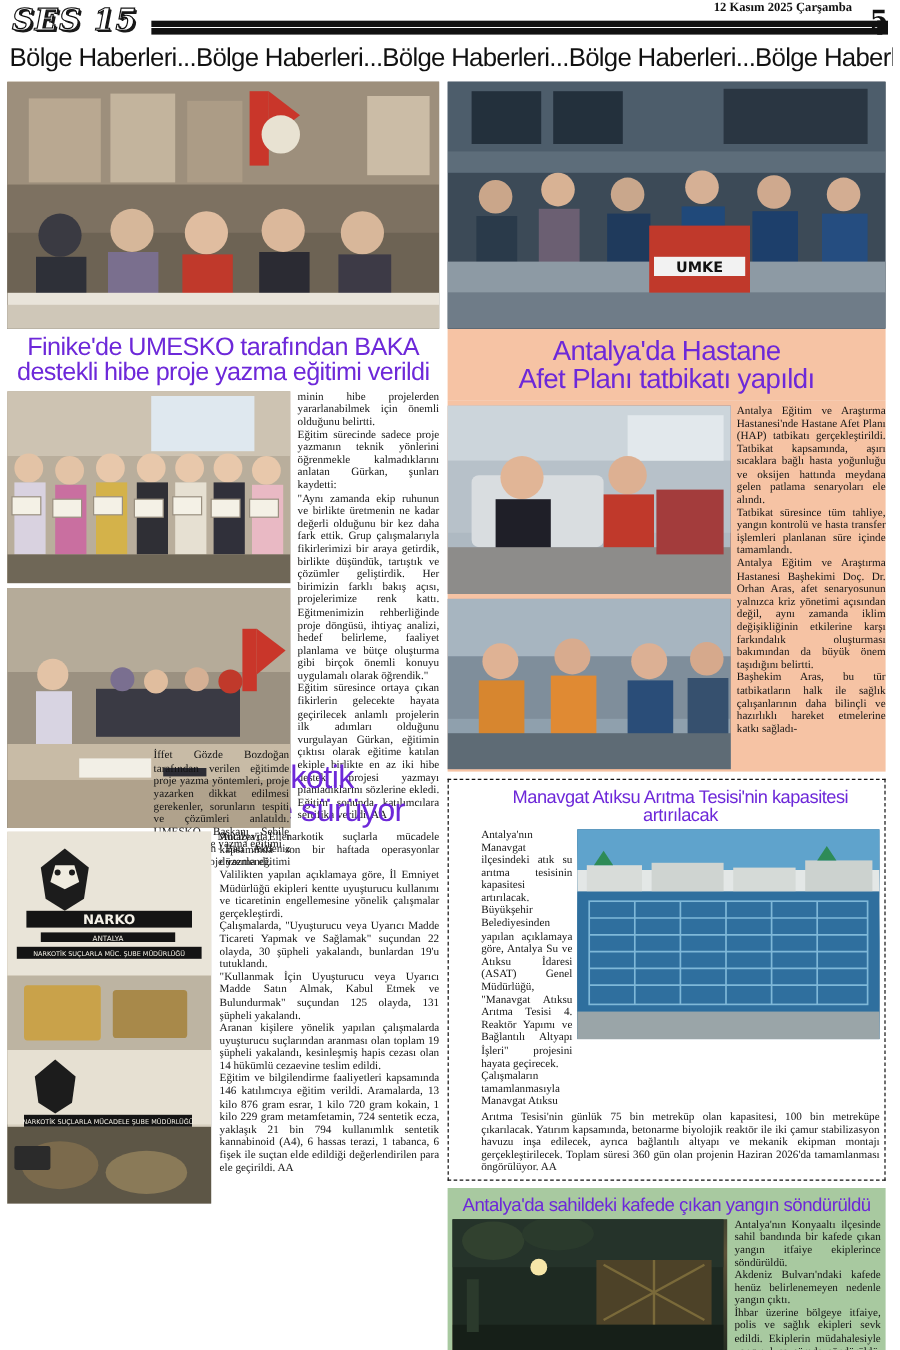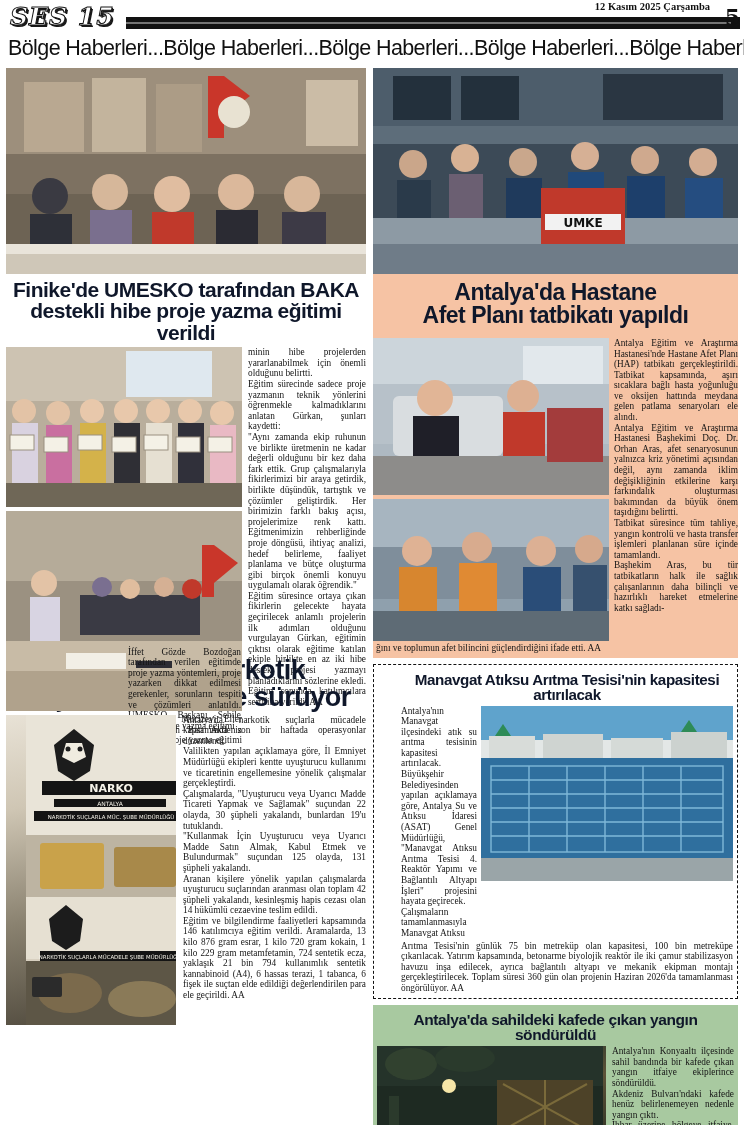--- a/index.html
+++ b/index.html
@@ -51,21 +51,21 @@
   .cols{display:flex;gap:7px;}
   .col-left{width:360px;}
   .col-right{width:365px;}
 
   
   .photo{position:relative;overflow:hidden;background:#8a8276;}
 
   
   .hl{
     font-family:"Liberation Sans",sans-serif;
-    font-weight:bold;text-align:center;color:#0f172a;
+    font-weight:normal;text-align:center;color:#6d28d9;
     line-height:1.02;letter-spacing:-0.5px;
   }
   .hl-1{font-size:21px;padding:5px 0 4px;}
   .hl-2{font-size:23px;padding:7px 2px 6px;background:#f6c3a4;}
   .hl-3{font-size:27px;padding:6px 0 4px;line-height:1.0;}
   .hl-4{font-size:15.2px;padding:4px 4px 3px;text-align:center;letter-spacing:-0.4px;}
   .hl-5{font-size:15.5px;padding:4px 4px 3px;text-align:center;letter-spacing:-0.4px;}
 
   
   .bt{
@@ -108,21 +108,20 @@
     background:linear-gradient(170deg,#bcae9c 0%,#8d8270 50%,#665e50 100%);
   }
   .img-hap1{
     background:linear-gradient(140deg,#c8cfd6 0%,#8f9aa4 40%,#b06a62 75%,#6b4a4a 100%);
   }
   .img-hap2{
     background:linear-gradient(140deg,#9fb0bf 0%,#6f818f 45%,#d08a58 80%,#53606b 100%);
   }
   .img-narko{
     background:linear-gradient(170deg,#e8e2d6 0%,#cfc6b4 28%,#8a8270 62%,#4a4438 100%);
-    padding-left:20px;
   }
   .img-manavgat{
     background:linear-gradient(185deg,#6fa8c9 0%,#4f87ae 18%,#dfe3e2 30%,#2f6f9e 48%,#2a5f88 74%,#9aa5a8 100%);
   }
   .img-fire{
     background:linear-gradient(160deg,#1d2a22 0%,#2c3a2c 30%,#5d5238 55%,#20281f 100%);
   }
 </style>
 </head>
 <body>
@@ -284,21 +283,21 @@
                 <rect x="6" y="262" width="30" height="20" rx="2" fill="#2b2b2b"></rect>
               </svg>
             </div>
           </div>
           <div class="nark-txt">
             <div class="bt">
                 <p>Antalya'da narkotik suçlarla mücadele kapsamında son bir haftada operasyonlar düzenlendi.</p>
                 <p>Valilikten yapılan açıklamaya göre, İl Emniyet Müdürlüğü ekipleri kentte uyuşturucu kullanımı ve ticaretinin engellemesine yönelik çalışmalar gerçekleştirdi.</p>
                 <p>Çalışmalarda, "Uyuşturucu veya Uyarıcı Madde Ticareti Yapmak ve Sağlamak" suçundan 22 olayda, 30 şüpheli yakalandı, bunlardan 19'u tutuklandı.</p>
                 <p>"Kullanmak İçin Uyuşturucu veya Uyarıcı Madde Satın Almak, Kabul Etmek ve Bulundurmak" suçundan 125 olayda, 131 şüpheli yakalandı.</p>
-                <p>Aranan kişilere yönelik yapılan çalışmalarda uyuşturucu suçlarından aranması olan toplam 42 şüpheli yakalandı, kesinleşmiş hapis cezası olan 14 hükümlü cezaevine teslim edildi.</p>
+                <p>Aranan kişilere yönelik yapılan çalışmalarda uyuşturucu suçlarından aranması olan toplam 19 şüpheli yakalandı, kesinleşmiş hapis cezası olan 14 hükümlü cezaevine teslim edildi.</p>
                 <p>Eğitim ve bilgilendirme faaliyetleri kapsamında 146 katılımcıya eğitim verildi. Aramalarda, 13 kilo 876 gram esrar, 1 kilo 720 gram kokain, 1 kilo 229 gram metamfetamin, 724 sentetik ecza, yaklaşık 21 bin 794 kullanımlık sentetik kannabinoid (A4), 6 hassas terazi, 1 tabanca, 6 fişek ile suçtan elde edildiği değerlendirilen para ele geçirildi. AA</p>
               </div>
           </div>
         </div>
       </div>
     </div>
 
     <div class="col-right">
 
       <div>
@@ -367,28 +366,25 @@
                   <rect x="150" y="68" width="38" height="48" fill="#2a4d78"></rect>
                 <circle cx="216" cy="50" r="14" fill="#d6a98c"></circle>
                   <rect x="200" y="66" width="34" height="50" fill="#36506e"></rect>
                 <rect x="0" y="112" width="236" height="30" fill="#5e6b75"></rect>
               </svg>
             </div>
           </div>
           <div style="flex:1;">
             <div class="bt">
                 <p>Antalya Eğitim ve Araştırma Hastanesi'nde Hastane Afet Planı (HAP) tatbikatı gerçekleştirildi. Tatbikat kapsamında, aşırı sıcaklara bağlı hasta yoğunluğu ve oksijen hattında meydana gelen patlama senaryoları ele alındı.</p>
+                <p>Tatbikat süresince tüm tahliye, yangın kontrolü ve hasta transfer işlemleri planlanan süre içinde tamamlandı.</p>
                 <p>Antalya Eğitim ve Araştırma Hastanesi Başhekimi Doç. Dr. Orhan Aras, afet senaryosunun yalnızca kriz yönetimi açısından değil, aynı zamanda iklim değişikliğinin etkilerine karşı farkındalık oluşturması bakımından da büyük önem taşıdığını belirtti.</p>
-                <p>Tatbikat süresince tüm tahliye, yangın kontrolü ve hasta transfer işlemleri planlanan süre içinde tamamlandı.</p>
                 <p>Başhekim Aras, bu tür tatbikatların halk ile sağlık çalışanlarının daha bilinçli ve hazırlıklı hareket etmelerine katkı sağladı-</p>
               </div>
           </div>
-        </div>
-        <div class="peach" style="padding:0 3px 4px;">
-          <div class="bt">ğını ve toplumun afet bilincini güçlendirdiğini ifade etti. AA</div>
         </div>
       </div>
 
       <div class="dotframe" style="margin-top:6px;padding-left:27px;">
         <div class="hl hl-4">Manavgat Atıksu Arıtma Tesisi'nin kapasitesi artırılacak</div>
         <div style="display:flex;gap:4px;">
           <div style="width:92px;">
             <div class="bt">
                 <p>Antalya'nın Manavgat ilçesindeki atık su arıtma tesisinin kapasitesi artırılacak.</p>
                 <p>Büyükşehir Belediyesinden yapılan açıklamaya göre, Antalya Su ve Atıksu İdaresi (ASAT) Genel Müdürlüğü, "Manavgat Atıksu Arıtma Tesisi 4. Reaktör Yapımı ve Bağlantılı Altyapı İşleri" projesini hayata geçirecek.</p>

